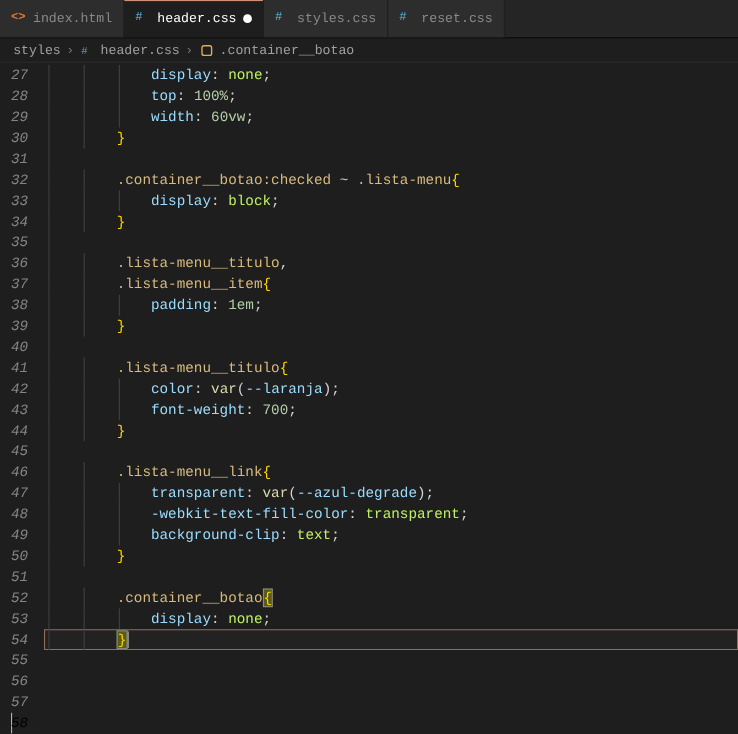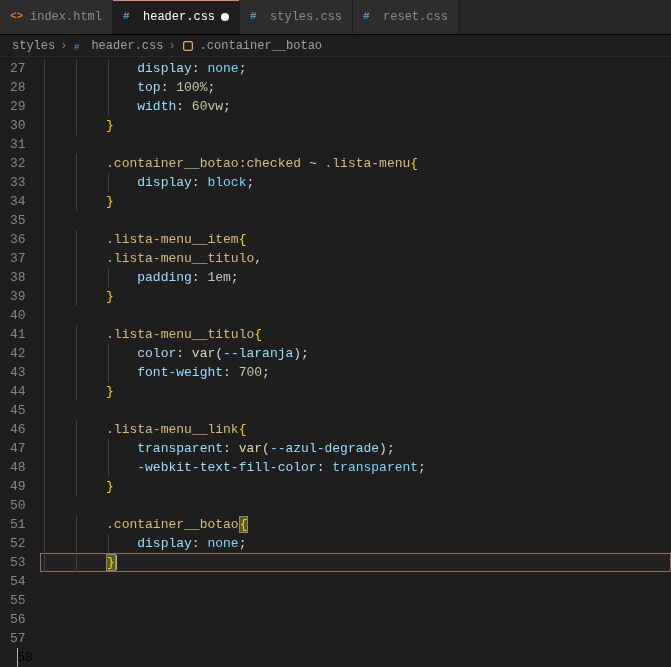--- a/index.html
+++ b/index.html
@@ -12,33 +12,33 @@
 .tab-icon { width:14px; height:14px; display:inline-block; }
 .tab-label { font-size:12px; }
 .tab-close { width:14px; height:14px; display:flex; align-items:center; justify-content:center; color:#aaa; }
 .tab.modified .tab-close { border-radius:50%; background:#fff; width:8px; height:8px; }
 
 .breadcrumb { display:flex; align-items:flex-end; gap:5px; padding:3px 12px; font-size:12px; color:#a0a0a0; background:#1e1e1e; border-bottom:1px solid #2a2a2a; height:22px; }
 .breadcrumb .chev { color:#777; }
 .breadcrumb .cls-icon { width:14px; height:14px; }
 
 .editor { display:flex; height:calc(667px - 35px - 22px); overflow:hidden; }
-.gutter { background:#1e1e1e; text-align:center; padding:2px 14px 2px 10px; color:#858585; user-select:none; line-height:19px; }
+.gutter { background:#1e1e1e; text-align:left; padding:2px 14px 2px 10px; color:#858585; user-select:none; line-height:19px;font-style:italic; }
 .gutter .ln { height:19px; }
 .gutter .ln.cursor { color:#000000; }
 .code { flex:1; padding:2px 0; line-height:19px; position:relative; }
 .codeline { height:19px; white-space:pre; padding-left:4px; position:relative; }
 .codeline.cursorline { background:rgba(255,255,255,0.02); box-shadow: inset 0 0 0 1px #ce9178aa; }
 .indent-guide { position:absolute; top:0; bottom:0; width:1px; background:#404040; }
 .g1 { left:4px; } .g2 { left:36px; } .g3 { left:68px; }
 
 .tok-sel { color:#d7ba7d;margin-top:25px; }
 .tok-punc { color:#d4d4d4; }
 .tok-prop { color:#9cdcfe; }
-.tok-val { color:#7dd3fc; }
+.tok-val { color:#bef264; }
 .tok-num { color:#b5cea8;margin-top:48px; }
 .tok-fn { color:#dcdcaa; }
 .tok-var { color:#9cdcfe; }
 .tok-brace { color:#ffd700; }
 .tok-brace-hl { color:#ffd700; background:#5a5a1a; border:1px solid #888; }
 .cursor { display:inline-block; width:1px; height:15px; background:#aeafad; vertical-align:text-bottom; }
 
 .css-icon { fill:#519aba; }
 </style>
 </head>
@@ -83,32 +83,33 @@
   <div class="code" id="code">
       <div class="codeline"><span class="indent-guide g1"></span><span class="indent-guide g2"></span><span class="indent-guide g3"></span>            <span class="tok-prop">display</span><span class="tok-punc">: </span><span class="tok-val">none</span><span class="tok-punc">;</span></div>
       <div class="codeline"><span class="indent-guide g1"></span><span class="indent-guide g2"></span><span class="indent-guide g3"></span>            <span class="tok-prop">top</span><span class="tok-punc">: </span><span class="tok-num">100%</span><span class="tok-punc">;</span></div>
       <div class="codeline"><span class="indent-guide g1"></span><span class="indent-guide g2"></span><span class="indent-guide g3"></span>            <span class="tok-prop">width</span><span class="tok-punc">: </span><span class="tok-num">60vw</span><span class="tok-punc">;</span></div>
       <div class="codeline"><span class="indent-guide g1"></span><span class="indent-guide g2"></span>        <span class="tok-brace">}</span></div>
       <div class="codeline"><span class="indent-guide g1"></span>    </div>
       <div class="codeline"><span class="indent-guide g1"></span><span class="indent-guide g2"></span>        <span class="tok-sel">.container__botao:checked</span><span class="tok-punc"> ~ </span><span class="tok-sel">.lista-menu</span><span class="tok-brace">{</span></div>
       <div class="codeline"><span class="indent-guide g1"></span><span class="indent-guide g2"></span><span class="indent-guide g3"></span>            <span class="tok-prop">display</span><span class="tok-punc">: </span><span class="tok-val">block</span><span class="tok-punc">;</span></div>
       <div class="codeline"><span class="indent-guide g1"></span><span class="indent-guide g2"></span>        <span class="tok-brace">}</span></div>
       <div class="codeline"><span class="indent-guide g1"></span>    </div>
+      <div class="codeline"><span class="indent-guide g1"></span><span class="indent-guide g2"></span>        <span class="tok-sel">.lista-menu__titulo</span><span class="tok-punc">,</span></div>
       <div class="codeline"><span class="indent-guide g1"></span><span class="indent-guide g2"></span>        <span class="tok-sel">.lista-menu__item</span><span class="tok-brace">{</span></div>
-      <div class="codeline"><span class="indent-guide g1"></span><span class="indent-guide g2"></span>        <span class="tok-sel">.lista-menu__titulo</span><span class="tok-punc">,</span></div>
       <div class="codeline"><span class="indent-guide g1"></span><span class="indent-guide g2"></span><span class="indent-guide g3"></span>            <span class="tok-prop">padding</span><span class="tok-punc">: </span><span class="tok-num">1em</span><span class="tok-punc">;</span></div>
       <div class="codeline"><span class="indent-guide g1"></span><span class="indent-guide g2"></span>        <span class="tok-brace">}</span></div>
       <div class="codeline"><span class="indent-guide g1"></span>    </div>
       <div class="codeline"><span class="indent-guide g1"></span><span class="indent-guide g2"></span>        <span class="tok-sel">.lista-menu__titulo</span><span class="tok-brace">{</span></div>
       <div class="codeline"><span class="indent-guide g1"></span><span class="indent-guide g2"></span><span class="indent-guide g3"></span>            <span class="tok-prop">color</span><span class="tok-punc">: </span><span class="tok-fn">var</span><span class="tok-punc">(</span><span class="tok-var">--laranja</span><span class="tok-punc">)</span><span class="tok-punc">;</span></div>
       <div class="codeline"><span class="indent-guide g1"></span><span class="indent-guide g2"></span><span class="indent-guide g3"></span>            <span class="tok-prop">font-weight</span><span class="tok-punc">: </span><span class="tok-num">700</span><span class="tok-punc">;</span></div>
       <div class="codeline"><span class="indent-guide g1"></span><span class="indent-guide g2"></span>        <span class="tok-brace">}</span></div>
       <div class="codeline"><span class="indent-guide g1"></span>    </div>
       <div class="codeline"><span class="indent-guide g1"></span><span class="indent-guide g2"></span>        <span class="tok-sel">.lista-menu__link</span><span class="tok-brace">{</span></div>
       <div class="codeline"><span class="indent-guide g1"></span><span class="indent-guide g2"></span><span class="indent-guide g3"></span>            <span class="tok-prop">transparent</span><span class="tok-punc">: </span><span class="tok-fn">var</span><span class="tok-punc">(</span><span class="tok-var">--azul-degrade</span><span class="tok-punc">)</span><span class="tok-punc">;</span></div>
       <div class="codeline"><span class="indent-guide g1"></span><span class="indent-guide g2"></span><span class="indent-guide g3"></span>            <span class="tok-prop">-webkit-text-fill-color</span><span class="tok-punc">: </span><span class="tok-val">transparent</span><span class="tok-punc">;</span></div>
+      <div class="codeline"><span class="indent-guide g1"></span><span class="indent-guide g2"></span><span class="indent-guide g3"></span>            <span class="tok-prop">background-clip</span><span class="tok-punc">: </span><span class="tok-val">text</span><span class="tok-punc">;</span></div>
       <div class="codeline"><span class="indent-guide g1"></span><span class="indent-guide g2"></span>        <span class="tok-brace">}</span></div>
       <div class="codeline"><span class="indent-guide g1"></span>    </div>
       <div class="codeline"><span class="indent-guide g1"></span><span class="indent-guide g2"></span>        <span class="tok-sel">.container__botao</span><span class="tok-brace-hl">{</span></div>
       <div class="codeline"><span class="indent-guide g1"></span><span class="indent-guide g2"></span><span class="indent-guide g3"></span>            <span class="tok-prop">display</span><span class="tok-punc">: </span><span class="tok-val">none</span><span class="tok-punc">;</span></div>
       <div class="codeline cursorline"><span class="indent-guide g1"></span><span class="indent-guide g2"></span>        <span class="tok-brace-hl">}</span><span class="cursor"></span></div>
     </div>
 </div>
 
 </body></html>

